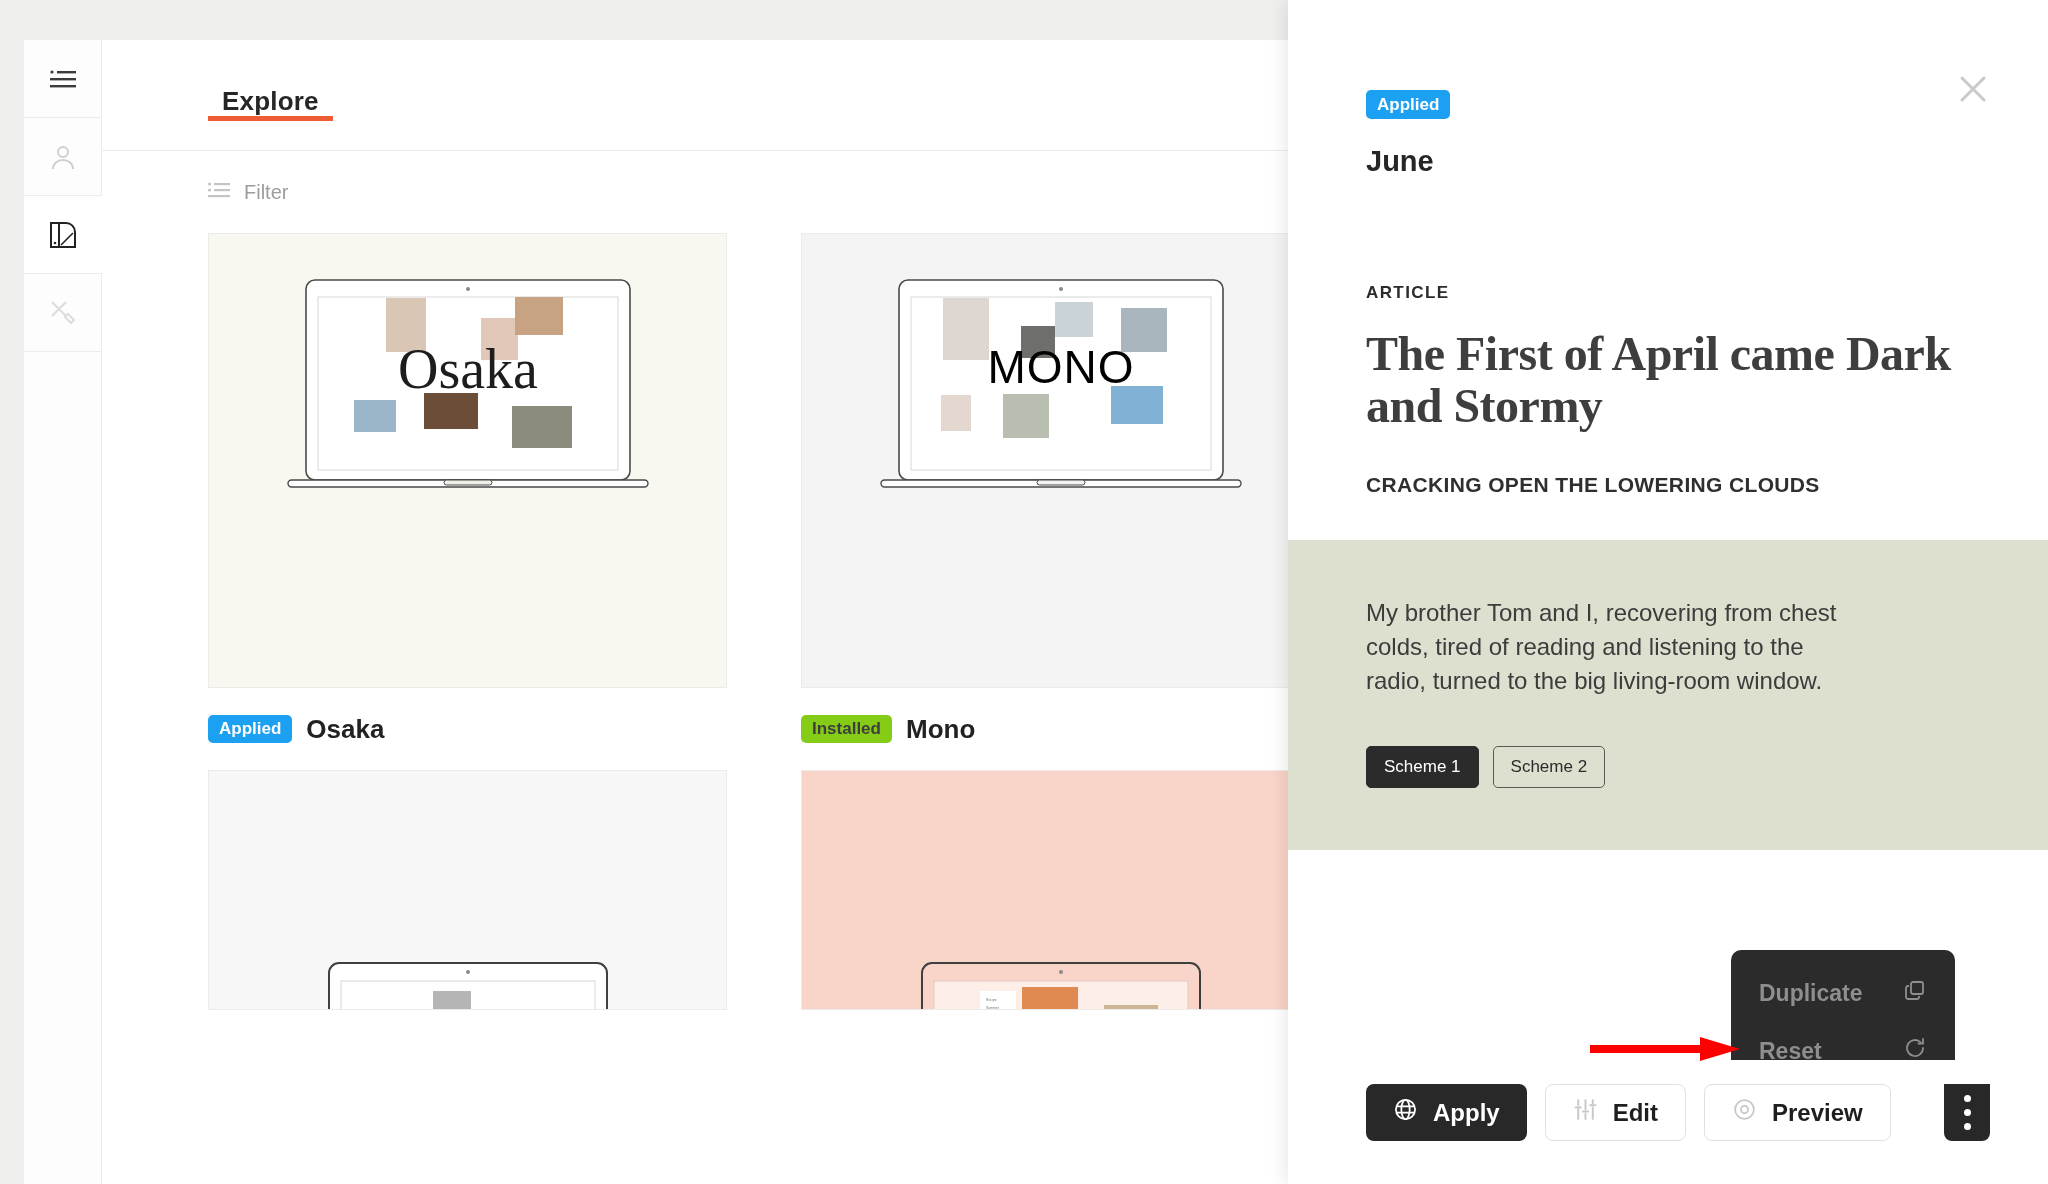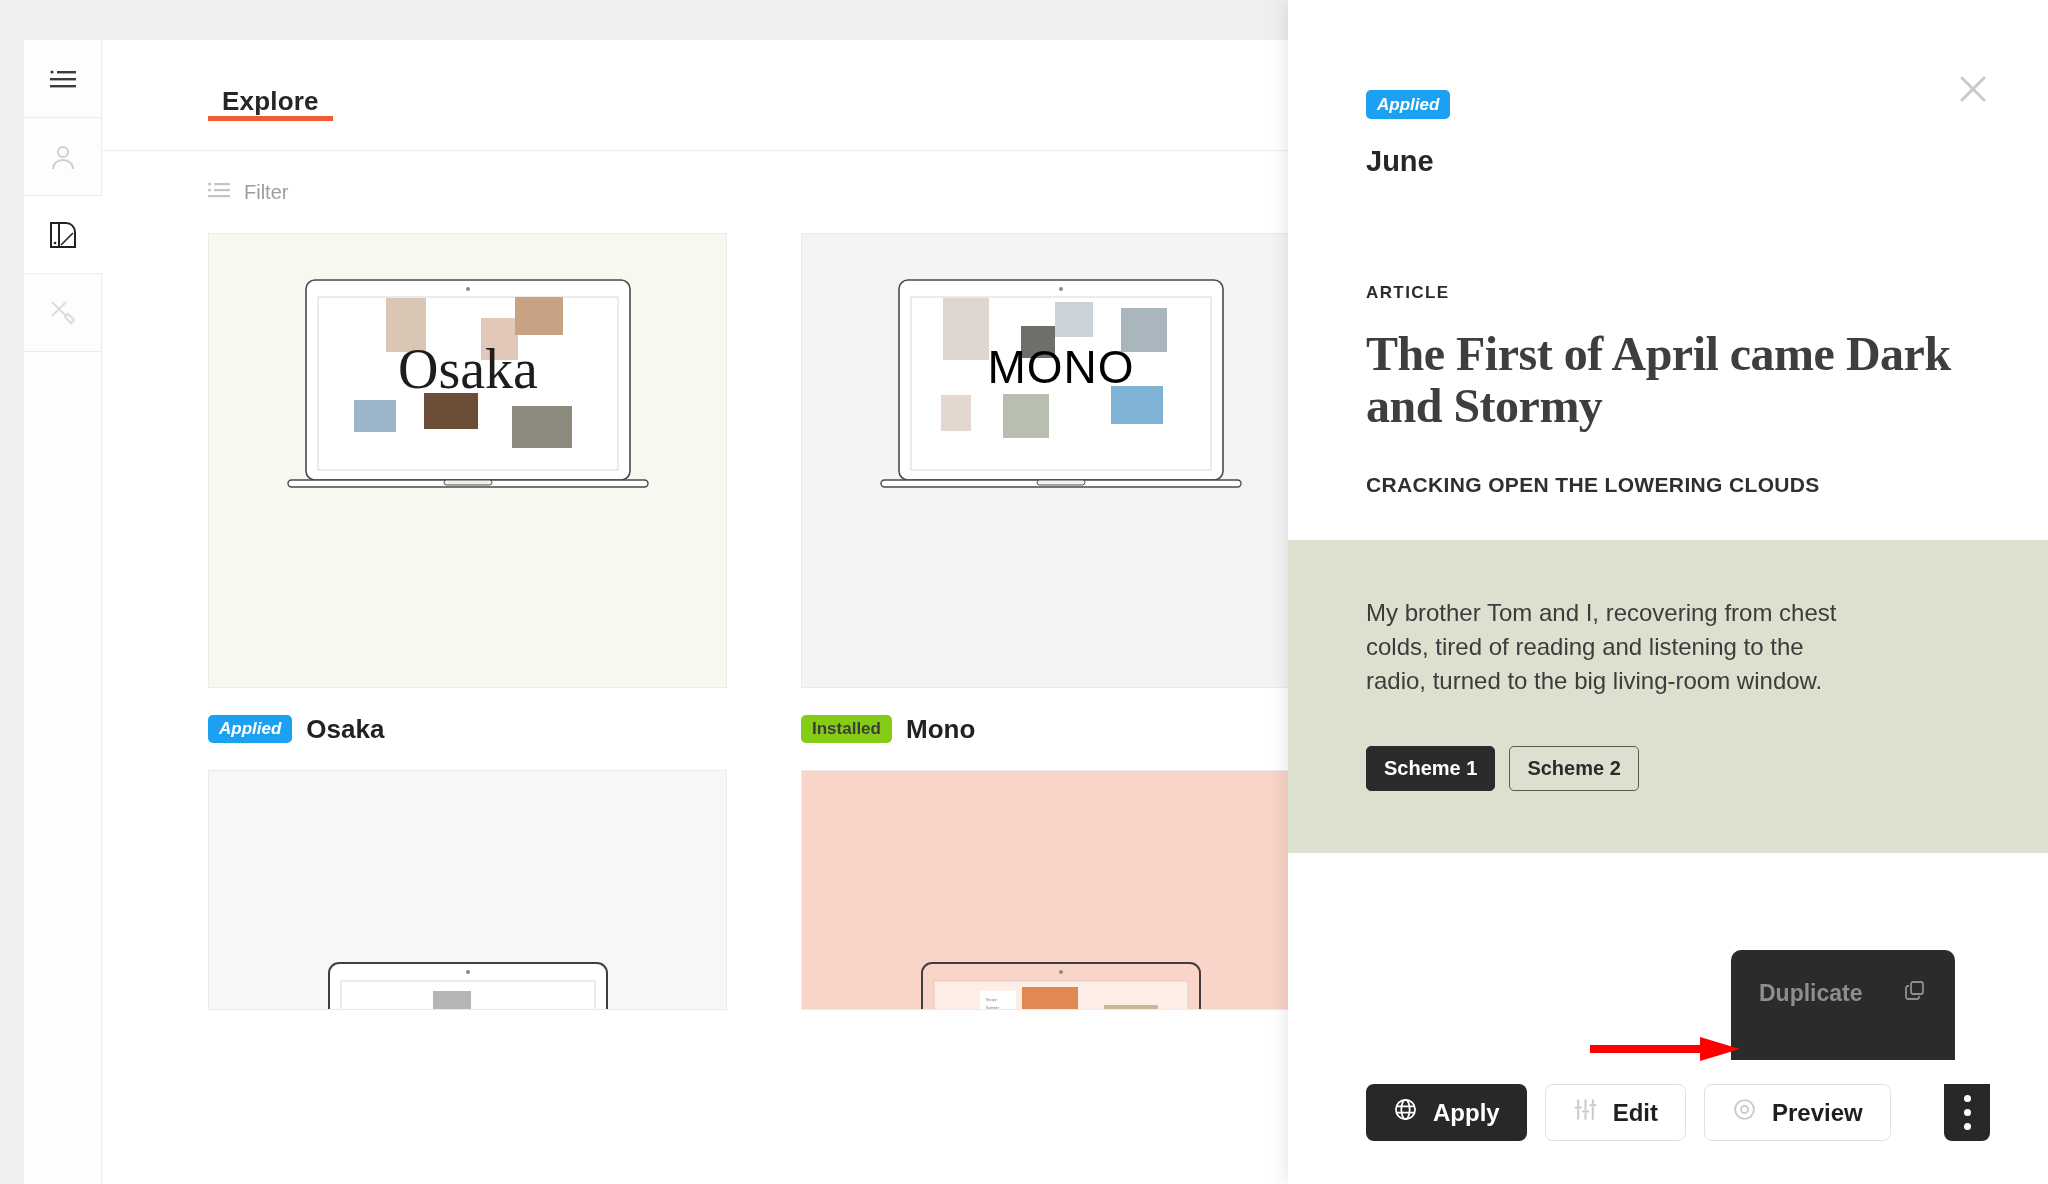--- a/index.html
+++ b/index.html
@@ -88,21 +88,21 @@
   .laptop { position: absolute; left: 50%; transform: translateX(-50%); }
   .card-meta {
     height: 82px;
     display: flex; align-items: center; gap: 14px;
   }
   .badge {
     font-size: 17px; font-weight: bold;
     padding: 5px 11px; border-radius: 5px;
     line-height: 1.1;
   }
-  .badge.applied { background: #1ca0f2; color: #fff; font-style: italic; }
+  .badge.applied { background: #1ca0f2; color: #fff; }
   .badge.installed { background: #84cc16; color: #3d3d3d; }
   .card-name { font-size: 26px; font-weight: bold; color: #222; }
 
   
   .drawer {
     position: absolute; left: 1288px; top: 0;
     width: 760px; height: 1184px;
     background: #ffffff;
     box-shadow: -2px 0 18px rgba(0,0,0,.10);
     z-index: 30;
@@ -139,21 +139,21 @@
     margin-top: 43px;
     background: #dde0ce;
     padding: 56px 78px 62px 78px;
   }
   .scheme-body {
     font-size: 24px; line-height: 1.41; color: #3c3c3c;
     max-width: 500px;
   }
   .scheme-btns { margin-top: 48px; display: flex; gap: 14px; }
   .scheme-btn {
-    font-size: 20px; font-weight: bold;
+    font-size: 17px; font-weight: normal;
     padding: 10px 17px; border-radius: 5px; cursor: pointer;
   }
   .scheme-btn.primary { background: #2b2b2b; color: #fff; border: 1px solid #2b2b2b; }
   .scheme-btn.ghost { background: transparent; color: #2b2b2b; border: 1px solid #5a5a52; }
 
   
   .actionbar {
     position: absolute; left: 78px; bottom: 43px;
     display: flex; align-items: center; gap: 18px;
     z-index: 40;
@@ -432,20 +432,29 @@
   <div class="ctxmenu">
     <div class="ctxitem">
       <span>Duplicate</span>
       <span>
         <svg width="24" height="24" viewBox="0 0 24 24" fill="none" stroke="#8e8e8e" stroke-width="1.8">
           <rect x="8" y="4" width="12" height="12" rx="2"></rect>
           <path d="M16 18v1a2 2 0 0 1-2 2H5a2 2 0 0 1-2-2v-9a2 2 0 0 1 2-2h1"></path>
         </svg>
       </span>
     </div>
+    <div class="ctxitem">
+      <span>Reset</span>
+      <span>
+        <svg width="24" height="24" viewBox="0 0 24 24" fill="none" stroke="#8e8e8e" stroke-width="1.8" stroke-linecap="round">
+          <path d="M20 12a8 8 0 1 1-2.4-5.7"></path>
+          <path d="M20 3v4.6h-4.6"></path>
+        </svg>
+      </span>
+    </div>
   </div>
 
   <svg class="arrow" viewBox="0 0 150 28">
     <rect x="0" y="10" width="118" height="8" fill="#ff0000"></rect>
     <polygon points="110,2 150,14 110,26" fill="#ff0000"></polygon>
   </svg>
 
 </div>
 
 </body></html>

